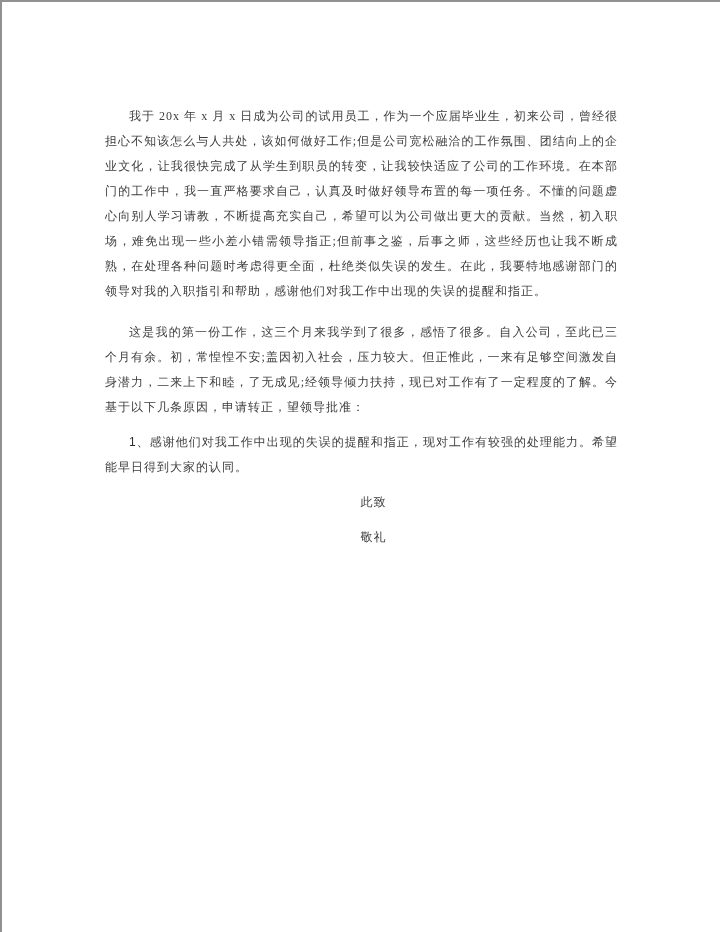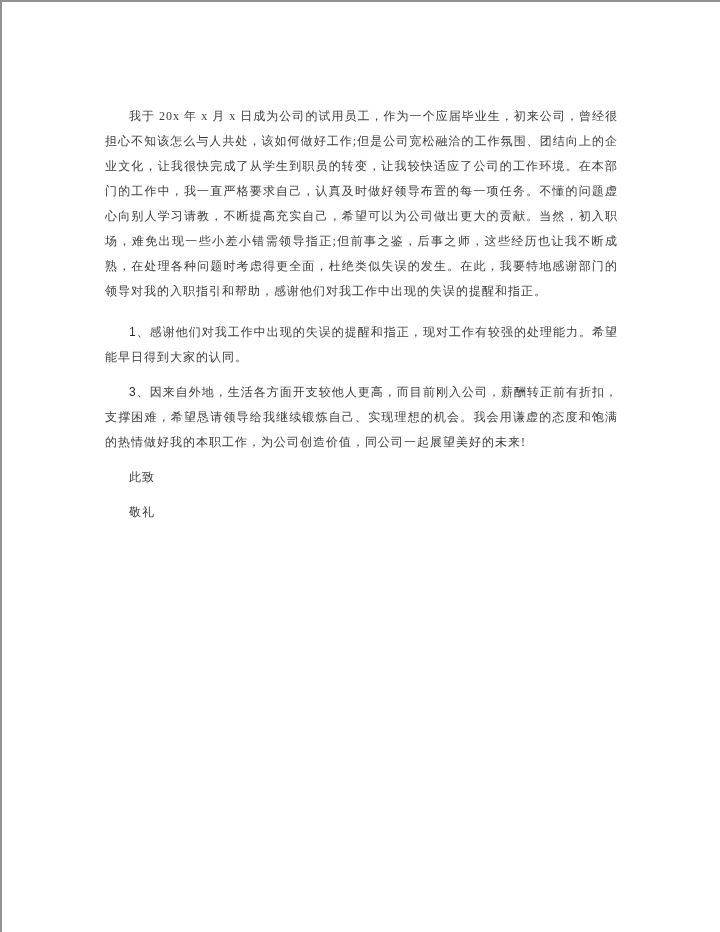--- a/index.html
+++ b/index.html
@@ -35,33 +35,33 @@
   .para.first {
     margin-bottom: 16px;
   }
   .num {
     font-family: "Liberation Sans", "DejaVu Sans", sans-serif;
     color: #2e2e2e;
   }
   .closing-line {
     margin: 0 0 10px 0;
     text-indent: 2em;
-    text-align: left;
+    text-align: center;
   }
 </style>
 </head>
 <body>
 
 <div class="document-page">
 
   <p class="para first">我于 20x 年 x 月 x 日成为公司的试用员工，作为一个应届毕业生，初来公司，曾经很担心不知该怎么与人共处，该如何做好工作;但是公司宽松融洽的工作氛围、团结向上的企业文化，让我很快完成了从学生到职员的转变，让我较快适应了公司的工作环境。在本部门的工作中，我一直严格要求自己，认真及时做好领导布置的每一项任务。不懂的问题虚心向别人学习请教，不断提高充实自己，希望可以为公司做出更大的贡献。当然，初入职场，难免出现一些小差小错需领导指正;但前事之鉴，后事之师，这些经历也让我不断成熟，在处理各种问题时考虑得更全面，杜绝类似失误的发生。在此，我要特地感谢部门的领导对我的入职指引和帮助，感谢他们对我工作中出现的失误的提醒和指正。</p>
 
+  <p class="para">这是我的第一份工作，这三个月来我学到了很多，感悟了很多。自入公司，至此已三个月有余。初，常惶惶不安;盖因初入社会，压力较大。但正惟此，一来有足够空间激发自身潜力，二来上下和睦，了无成见;经领导倾力扶持，现已对工作有了一定程度的了解。今基于以下几条原因，申请转正，望领导批准：</p>
 
   <p class="para"><span class="num">1、</span><span>感谢他们对我工作中出现的失误的提醒和指正，现对工作有较强的处理能力。希望能早日得到大家的认同。</span></p>
 
 
-  <p class="para"><span class="num">3、</span><span>因来自外地，生活各方面开支较他人更高，而目前刚入公司，薪酬转正前有折扣，支撑困难，希望恳请领导给我继续锻炼自己、实现理想的机会。我会用谦虚的态度和饱满的热情做好我的本职工作，为公司创造价值，同公司一起展望美好的未来!</span></p>
 
   <p class="closing-line">此致</p>
 
   <p class="closing-line">敬礼</p>
 
 </div>
 
 </body></html>

